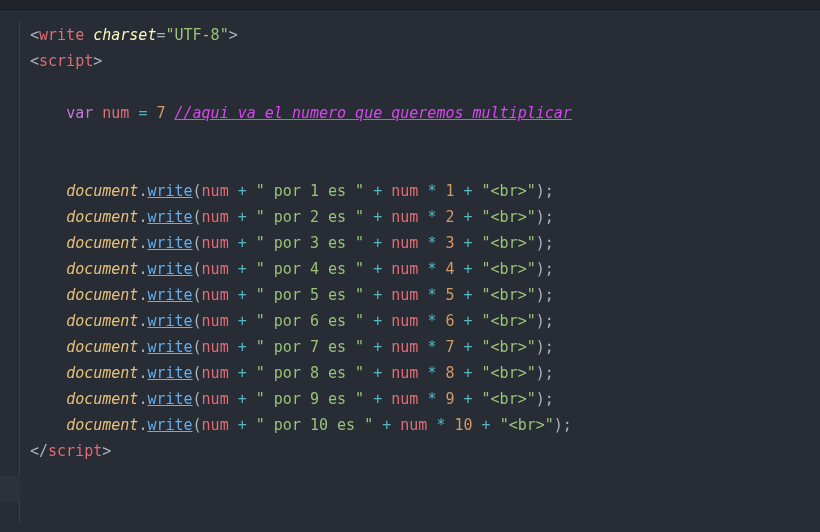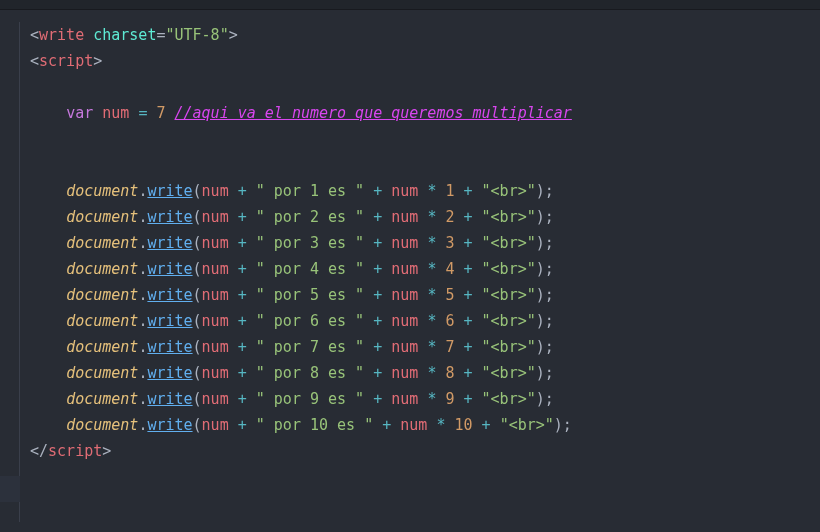--- a/index.html
+++ b/index.html
@@ -42,21 +42,21 @@
   pre.code {
     margin-left: 30px;
     white-space: pre;
     font-family: inherit;
     font-size: inherit;
     line-height: inherit;
   }
   
   .pun   { color: #abb2bf; }  
   .tag   { color: #e06c75; }  
-  .attr  { color: #5eead4; }  
+  .attr  { color: #fef9c3; font-style: italic; }  
   .str   { color: #98c379; }  
   .kw    { color: #c678dd; } 
   .var   { color: #e06c75; }  
   .obj   { color: #e5c07b; font-style: italic; } 
   .fn    { color: #61afef; text-decoration: underline; }  
   .num   { color: #d19a66; }  
   .op    { color: #56b6c2; }  
   .cmt   { color: #d946ef; font-style: italic; text-decoration: underline; } 
 </style>
 </head>

